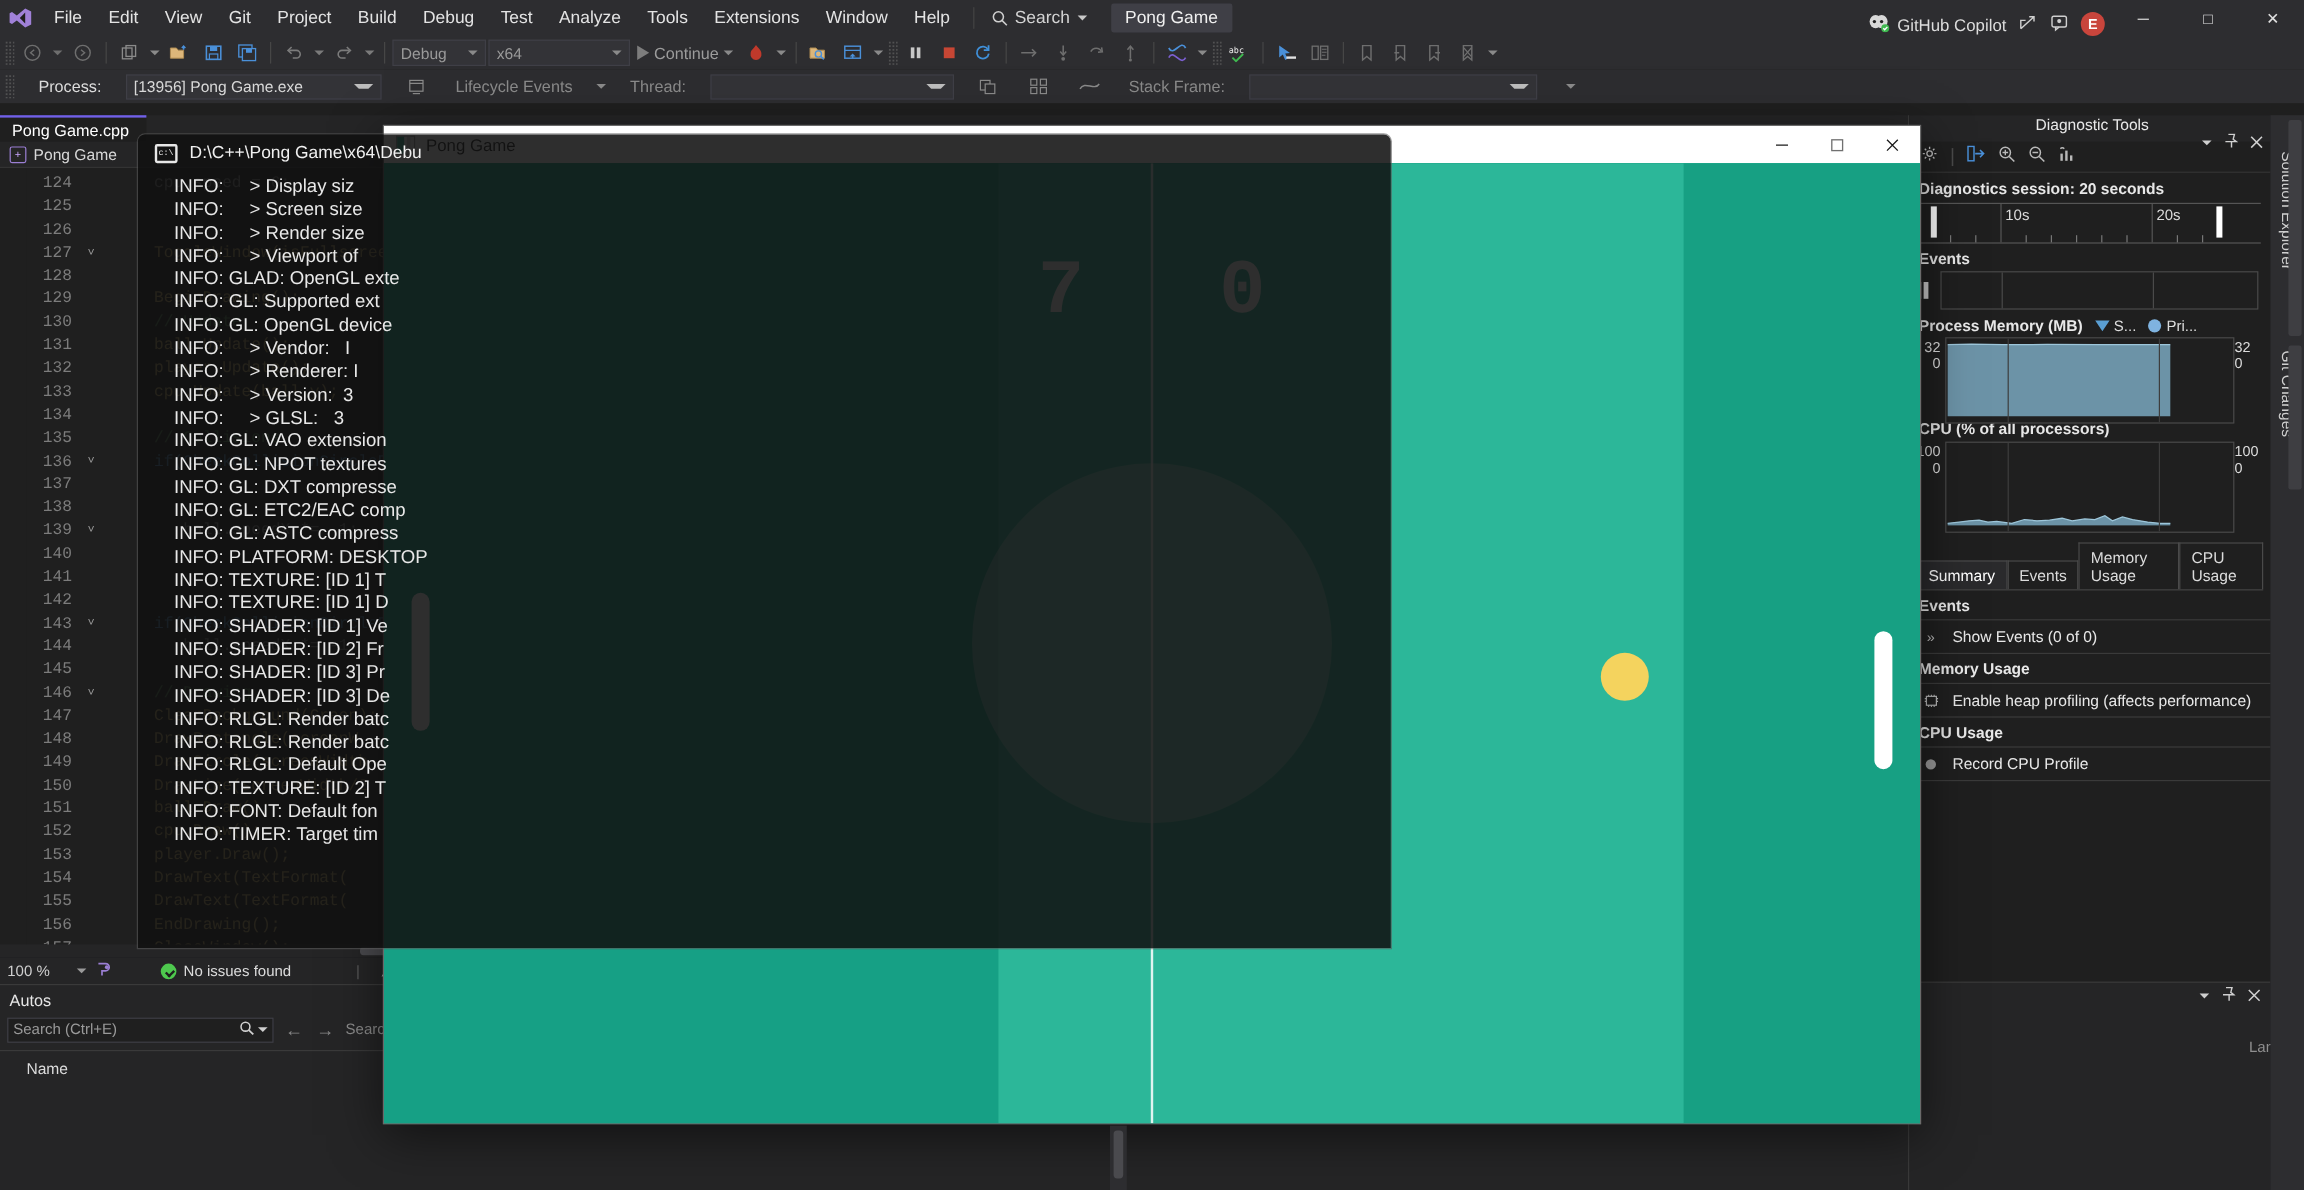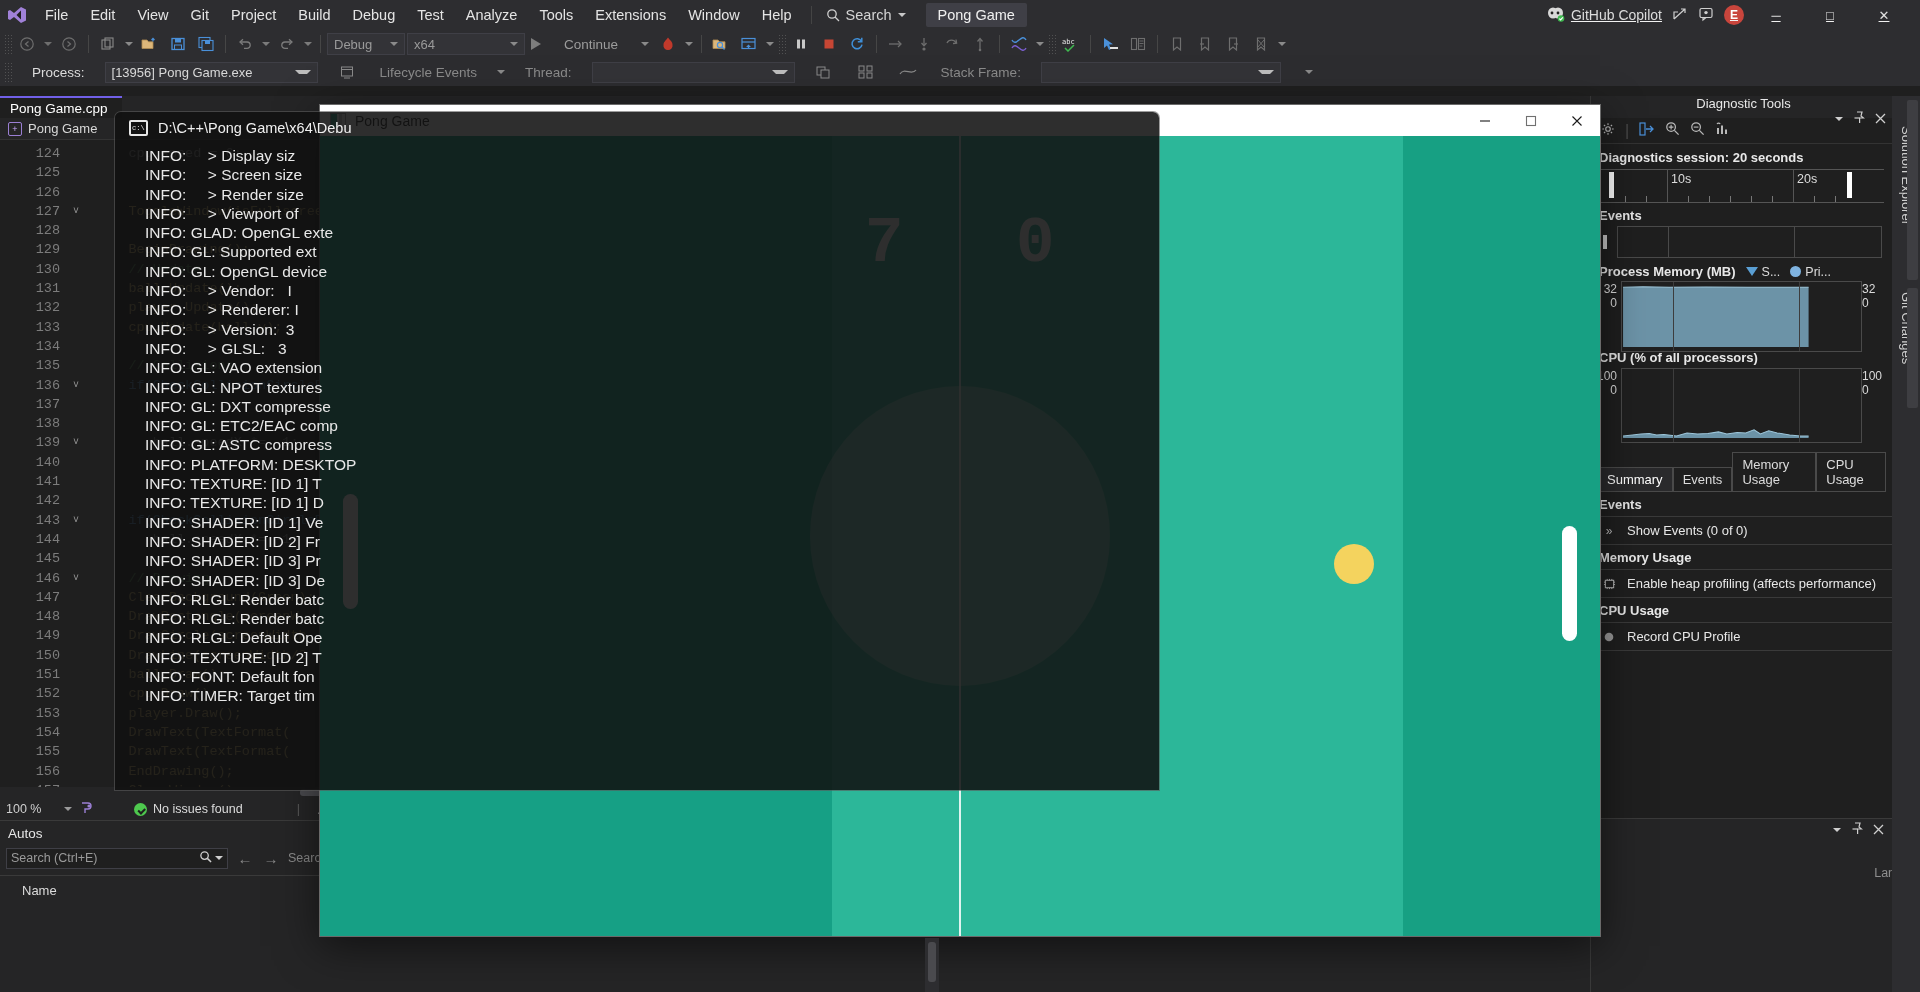--- a/index.html
+++ b/index.html
@@ -22,21 +22,21 @@
   .vs-logo svg { display:block; }
   .menu-item { padding:0 11px; height:30px; line-height:30px; color:#e4e4e4; font-size:14.5px; white-space:nowrap; }
   .menu-sep-v { width:1px; height:18px; background:#444; margin:0 8px; }
   .searchbox { display:flex; align-items:center; gap:6px; color:#d4d4d4; font-size:14.5px; padding:0 6px; }
   .searchbox .mag { display:inline-block; width:14px; height:14px; }
   .caret-down { width:0;height:0;border-left:4px solid transparent;border-right:4px solid transparent;border-top:4px solid #c8c8c8; display:inline-block; }
   .solution-chip {
     margin-left:14px; background:#3f3f46; color:#f0f0f0; font-size:14.5px;
     padding:4px 12px; border-radius:2px;
   }
-  .menubar-right { margin-left:auto; display:flex; align-items:center; gap:10px; padding-right:14px;text-decoration:underline; }
+  .menubar-right { margin-left:auto; display:flex; align-items:flex-end; gap:10px; padding-right:4px; }
   .copilot { display:flex; align-items:center; gap:6px; font-size:14px; color:#dcdcdc; }
   .acct-badge {
     width:20px;height:20px;border-radius:50%;background:#c9453c;color:#fff;font-size:12px;
     display:flex;align-items:center;justify-content:center;font-weight:bold;
   }
   .wbtn { width:44px;height:30px; display:flex;align-items:center;justify-content:center; color:#e0e0e0; font-size:13px; }
 
   
   .toolbar1 {
     position:absolute; left:0; top:30px; width:1920px; height:28px;
@@ -44,21 +44,21 @@
   }
   .grip { width:8px; height:20px; background-image:radial-gradient(#5a5a5a 1px, transparent 1px); background-size:3px 3px; opacity:.8; }
   .tb-icon { width:26px;height:24px; display:flex;align-items:center;justify-content:center; }
   .tb-sep { width:1px;height:18px;background:#464646; margin:0 4px; }
   .tb-caret { width:12px;height:24px;display:flex;align-items:center;justify-content:center; }
   .combo {
     height:22px; background:#333337; border:1px solid #3f3f46; color:#9a9a9a;
     font-size:13px; display:flex; align-items:center; padding:0 6px; gap:6px; min-width:60px;
   }
   .combo .cb-caret { margin-left:auto; }
-  .run-btn { display:flex;align-items:center;gap:23px; color:#9c9c9c;font-size:13.5px; padding:0 4px; height:24px; }
+  .run-btn { display:flex;align-items:center;gap:4px; color:#9c9c9c;font-size:13.5px; padding:0 4px; height:24px; }
   .tri-play { width:0;height:0;border-top:6px solid transparent;border-bottom:6px solid transparent;border-left:10px solid #7d7d7d; }
 
   
   .toolbar2 {
     position:absolute; left:0; top:58px; width:1920px; height:28px;
     background:#2d2d30; display:flex; align-items:center; padding-left:4px; gap:16px; font-size:13.5px; color:#d0d0d0;
   }
   .lbl { color:#dcdcdc; font-size:13.5px; padding:0 4px; white-space:nowrap; }
   .lbl.dim { color:#8a8a8a; }
   .combo2 {

